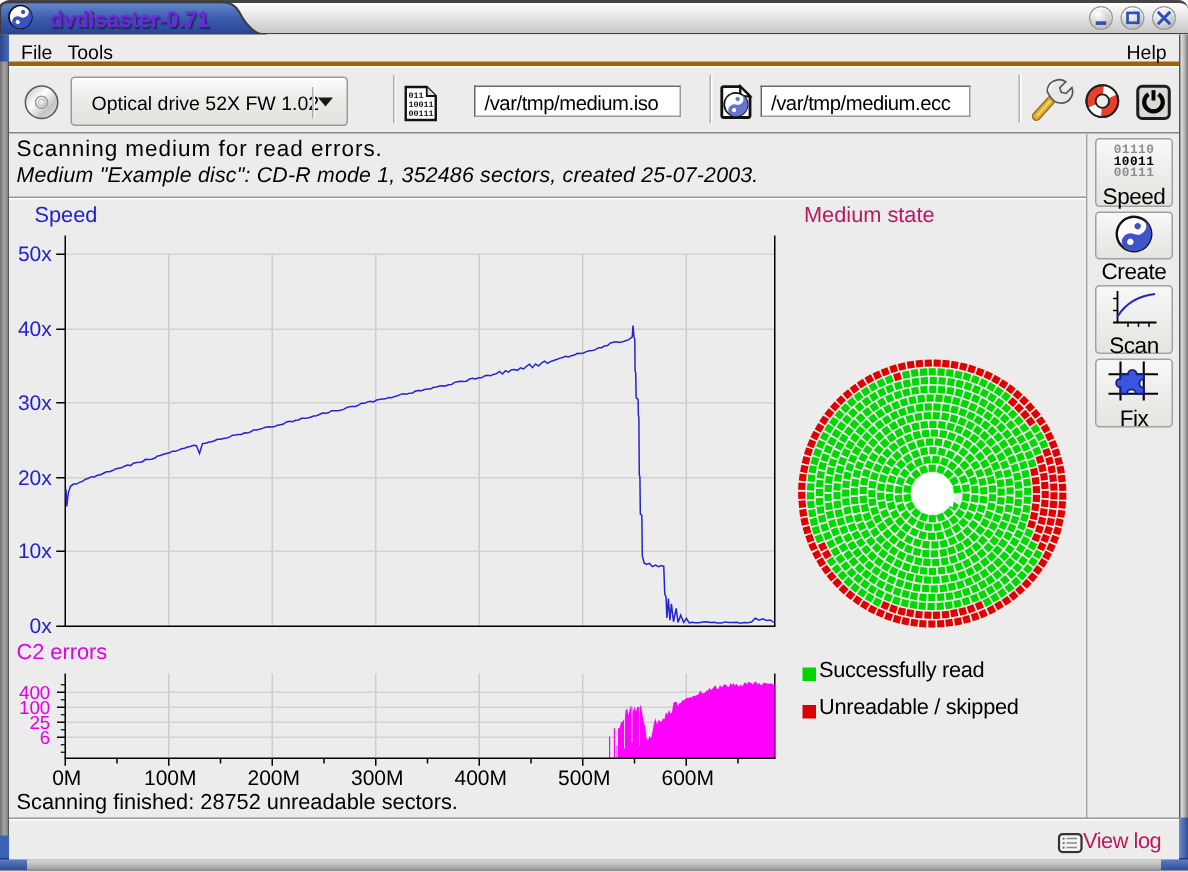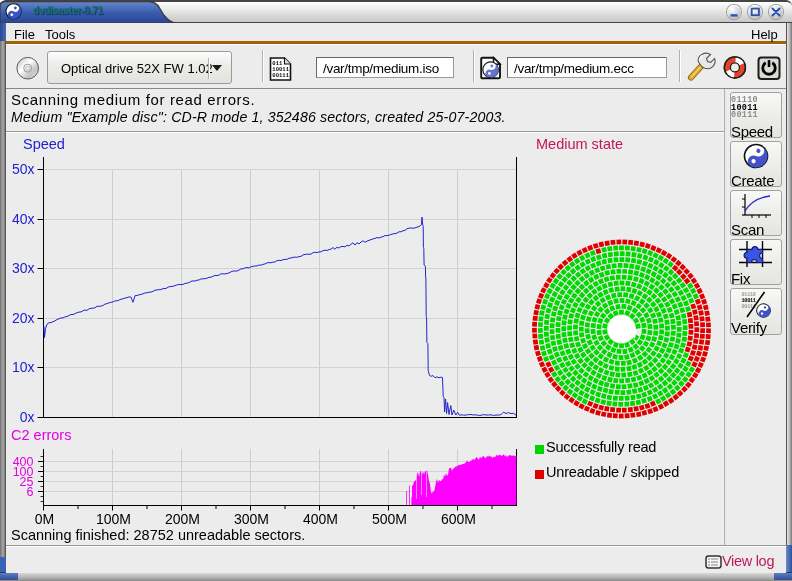--- a/index.html
+++ b/index.html
@@ -1,21 +1,21 @@
 <!DOCTYPE html>
 <html><head><meta charset="utf-8"><style>
 * { margin:0; padding:0; box-sizing:border-box; }
 html,body { width:792px; height:581px; overflow:hidden; background:#fff; }
 body { font-family:"Liberation Sans",sans-serif; position:relative; }
 #win { position:absolute; left:0; top:0; width:792px; height:581px; }
 
 #tb { position:absolute; left:0; top:0; width:792px; height:23px;
   background:linear-gradient(#ffffff,#c7c7c7); border-top:2px solid #454545;
   border-bottom:1px solid #454545; border-radius:6px 6px 0 0; }
-#title { position:absolute; left:33px; top:5px; color:#0f766e; font-size:10px; font-weight:bold;
+#title { position:absolute; left:33px; top:5px; color:#6d28d9; font-size:15px; font-weight:bold;
   letter-spacing:-0.2px; text-shadow:1px 1px 1px rgba(0,0,0,0.5); }
 .wbtn { position:absolute; top:5px; width:14px; height:14px; border-radius:50%;
   background:radial-gradient(circle at 35% 30%, #ffffff, #c4c4c4 70%, #a8a8a8);
   box-shadow:0 0 0 1px #9a9a9a, inset 0 1px 1px #fff; }
 
 #bl { position:absolute; left:0; top:23px; width:6px; height:550px; background:#8e8e8e;
   border-right:1px solid #555; background:linear-gradient(90deg,#6e6e6e,#a8a8a8 55%,#7e7e7e); }
 #bl-blue { position:absolute; left:0; top:23px; width:6px; height:18px; background:linear-gradient(90deg,#2a4791,#4a69b4); }
 #bl-blue2 { position:absolute; left:0; top:557px; width:6px; height:16px; background:#3a62b5; }
 #br { position:absolute; left:786px; top:23px; width:6px; height:550px;
@@ -43,21 +43,21 @@
 #combo .arr { position:absolute; right:9px; top:13px; width:0; height:0;
   border-left:5px solid transparent; border-right:5px solid transparent; border-top:6px solid #1a1a1a; }
 
 #info1 { position:absolute; left:5px; top:68px; font-size:15px; color:#000; letter-spacing:0.65px; }
 #info2 { position:absolute; left:5px; top:86px; font-size:14.2px; font-style:italic; color:#000; letter-spacing:0.15px; }
 #infosep { position:absolute; left:0; top:108px; width:719px; height:2px;
   background:linear-gradient(#989898,#989898 50%,#fff 50%); }
 
 #sidesep { position:absolute; left:718px; top:66px; width:2px; height:457px; background:linear-gradient(90deg,#989898,#fff); }
 .sbtn { position:absolute; left:724px; width:52px; border:1px solid #a2a29d; border-radius:3px;
-  background:linear-gradient(#f8f8f7,#ececea 55%,#e4e4e0); font-size:15px; color:#000; letter-spacing:-0.3px; }
+  background:linear-gradient(#f8f8f7,#ececea 55%,#e4e4e0); text-align:center; font-size:15px; color:#000; letter-spacing:-0.3px; }
 
 #statsep { position:absolute; left:0; top:522px; width:780px; height:2px; background:linear-gradient(#989898,#989898 50%,#fff 50%); }
 #viewlog { position:absolute; left:716px; top:530px; font-size:14.5px; color:#be185d; letter-spacing:-0.3px; }
 #lspeed { position:absolute; left:17px; top:113px; font-size:14.5px; color:#2121d2; }
 #lmedium { position:absolute; left:530px; top:113px; font-size:14.5px; color:#be185d; }
 #lc2 { position:absolute; left:5px; top:404px; font-size:14.5px; color:#e400e4; }
 #lfinish { position:absolute; left:5px; top:504px; font-size:14.5px; color:#000; }
 
 .lgsq { position:absolute; width:9px; height:9px; }
 #lg1t,#lg2t { position:absolute; font-size:14.5px; color:#000; letter-spacing:-0.2px; }
@@ -95,21 +95,21 @@
   <div id="menubar">
         <span style="left:8px">File</span>
         <span style="left:39px">Tools</span>
         <span style="left:745px">Help</span>
       </div>
   <div id="toolbar">
     <div class="tsep" style="left:256px"></div>
     <div class="tsep" style="left:467px"></div>
     <div class="tsep" style="left:673px"></div>
     <div class="entry" style="left:310px; width:138px">/var/tmp/medium.iso</div>
-    <div class="entry" style="left:501px; width:160px">/var/tmp/medium.ecc</div>
+    <div class="entry" style="left:501px; width:140px">/var/tmp/medium.ecc</div>
   </div>
   <div id="combo">
         <span class="ctext">Optical drive 52X FW 1.02</span>
         <span class="csep"></span>
         <span class="arr"></span>
       </div>
   <div id="info1">Scanning medium for read errors.</div>
   <div id="info2">Medium "Example disc": CD-R mode 1, 352486 sectors, created 25-07-2003.</div>
   <div id="infosep"></div>
   <div id="sidesep"></div>
@@ -118,21 +118,21 @@
   <div id="lc2">C2 errors</div>
   <div id="lfinish">Scanning finished: 28752 unreadable sectors.</div>
   <div class="lgsq" style="left:529px;top:421.5px;background:#00d500"></div>
   <div id="lg1t" style="left:540px;top:416px">Successfully read</div>
   <div class="lgsq" style="left:529px;top:446.5px;background:#dd0000"></div>
   <div id="lg2t" style="left:540px;top:441px">Unreadable / skipped</div>
   <div class="sbtn" style="top:69px;height:46px">
         <div style="margin-top:4px;line-height:7.6px;font-size:8.5px;font-weight:bold;font-family:'Liberation Mono',monospace;letter-spacing:0.3px"><span style="color:#8e8e8e">01110</span><br><span style="color:#000">10011</span><br><span style="color:#8e8e8e">00111</span></div>
         <div style="margin-top:3.5px">Speed</div>
       </div>
-<div class="sbtn" style="top:118px;height:46px"><svg width="50" height="28" viewBox="0 0 50 28">
+<div class="sbtn" style="top:118px;height:32px"><svg width="50" height="28" viewBox="0 0 50 28">
           <g transform="rotate(25 25 14)">
 <circle cx="25" cy="14" r="11.5" fill="#fff" stroke="#111" stroke-width="1.6"></circle>
 <path d="M25,2.5 A11.5,11.5 0 0 1 25,25.5 A5.75,5.75 0 0 1 25,14 A5.75,5.75 0 0 0 25,2.5 Z" fill="#4053c8"></path>
 <circle cx="25" cy="8.25" r="2.1" fill="#4053c8"></circle>
 <circle cx="25" cy="19.75" r="2.1" fill="#fff"></circle>
 </g>
         </svg><div style="margin-top:-1px">Create</div></div>
 <div class="sbtn" style="top:167px;height:46px"><svg width="50" height="28" viewBox="0 0 50 28">
           <g>
 <line x1="14" y1="3" x2="14" y2="24" stroke="#000" stroke-width="1.2"></line>
@@ -147,34 +147,20 @@
         </svg><div style="margin-top:-1px">Scan</div></div>
 <div class="sbtn" style="top:216px;height:46px"><svg width="50" height="28" viewBox="0 0 50 28">
           <g>
 <line x1="16" y1="1" x2="16" y2="27" stroke="#000" stroke-width="1.4"></line>
 <line x1="31.5" y1="1" x2="31.5" y2="27" stroke="#000" stroke-width="1.4"></line>
 <line x1="8" y1="9.5" x2="41" y2="9.5" stroke="#000" stroke-width="1.4"></line>
 <line x1="8" y1="22.5" x2="41" y2="22.5" stroke="#000" stroke-width="1.4"></line>
 <path d="M16,9.5 L21,9.5 A2.9,2.9 0 1 1 26.8,9.5 L31.5,9.5 L31.5,12.8 A2.9,2.9 0 0 0 31.5,18.6 L31.5,22.5 L26.2,22.5 A2.9,2.9 0 0 0 20.4,22.5 L16,22.5 L16,18.2 A2.9,2.9 0 1 1 16,12.4 Z" fill="#3c55e0" stroke="#10207a" stroke-width="1.2"></path>
 </g>
         </svg><div style="margin-top:-1px">Fix</div></div>
-<div class="sbtn" style="top:265px;height:47px"><svg width="50" height="30" viewBox="0 0 50 30">
-          <g>
-<text x="10.5" y="7" font-size="5.2" font-weight="bold" fill="#999" font-family="Liberation Mono,monospace">01110</text>
-<text x="10.5" y="13" font-size="5.2" font-weight="bold" fill="#000" font-family="Liberation Mono,monospace">10011</text>
-<text x="10.5" y="19" font-size="5.2" font-weight="bold" fill="#999" font-family="Liberation Mono,monospace">00111</text>
-<line x1="16" y1="28" x2="33.5" y2="3" stroke="#000" stroke-width="1.6"></line>
-<g transform="rotate(25 32.5 21.5)">
-<circle cx="32.5" cy="21.5" r="6.8" fill="#fff" stroke="#111" stroke-width="1.0"></circle>
-<path d="M32.5,14.7 A6.8,6.8 0 0 1 32.5,28.3 A3.4,3.4 0 0 1 32.5,21.5 A3.4,3.4 0 0 0 32.5,14.7 Z" fill="#4053c8"></path>
-<circle cx="32.5" cy="18.1" r="1.2" fill="#4053c8"></circle>
-<circle cx="32.5" cy="24.9" r="1.2" fill="#fff"></circle>
-</g>
-</g>
-        </svg><div style="margin-top:-3px">Verify</div></div>
 <div id="statsep"></div>
   <div id="viewlog">View log</div>
  </div>
  <svg id="main" style="position:absolute;left:0;top:0" width="792" height="581" viewBox="0 0 792 581">
    <line x1="112.5" y1="169" x2="112.5" y2="417" stroke="#cdcdcd" stroke-width="1"></line>
 <line x1="181.5" y1="169" x2="181.5" y2="417" stroke="#cdcdcd" stroke-width="1"></line>
 <line x1="250.5" y1="169" x2="250.5" y2="417" stroke="#cdcdcd" stroke-width="1"></line>
 <line x1="319.5" y1="169" x2="319.5" y2="417" stroke="#cdcdcd" stroke-width="1"></line>
 <line x1="388.5" y1="169" x2="388.5" y2="417" stroke="#cdcdcd" stroke-width="1"></line>
 <line x1="457.5" y1="169" x2="457.5" y2="417" stroke="#cdcdcd" stroke-width="1"></line>

